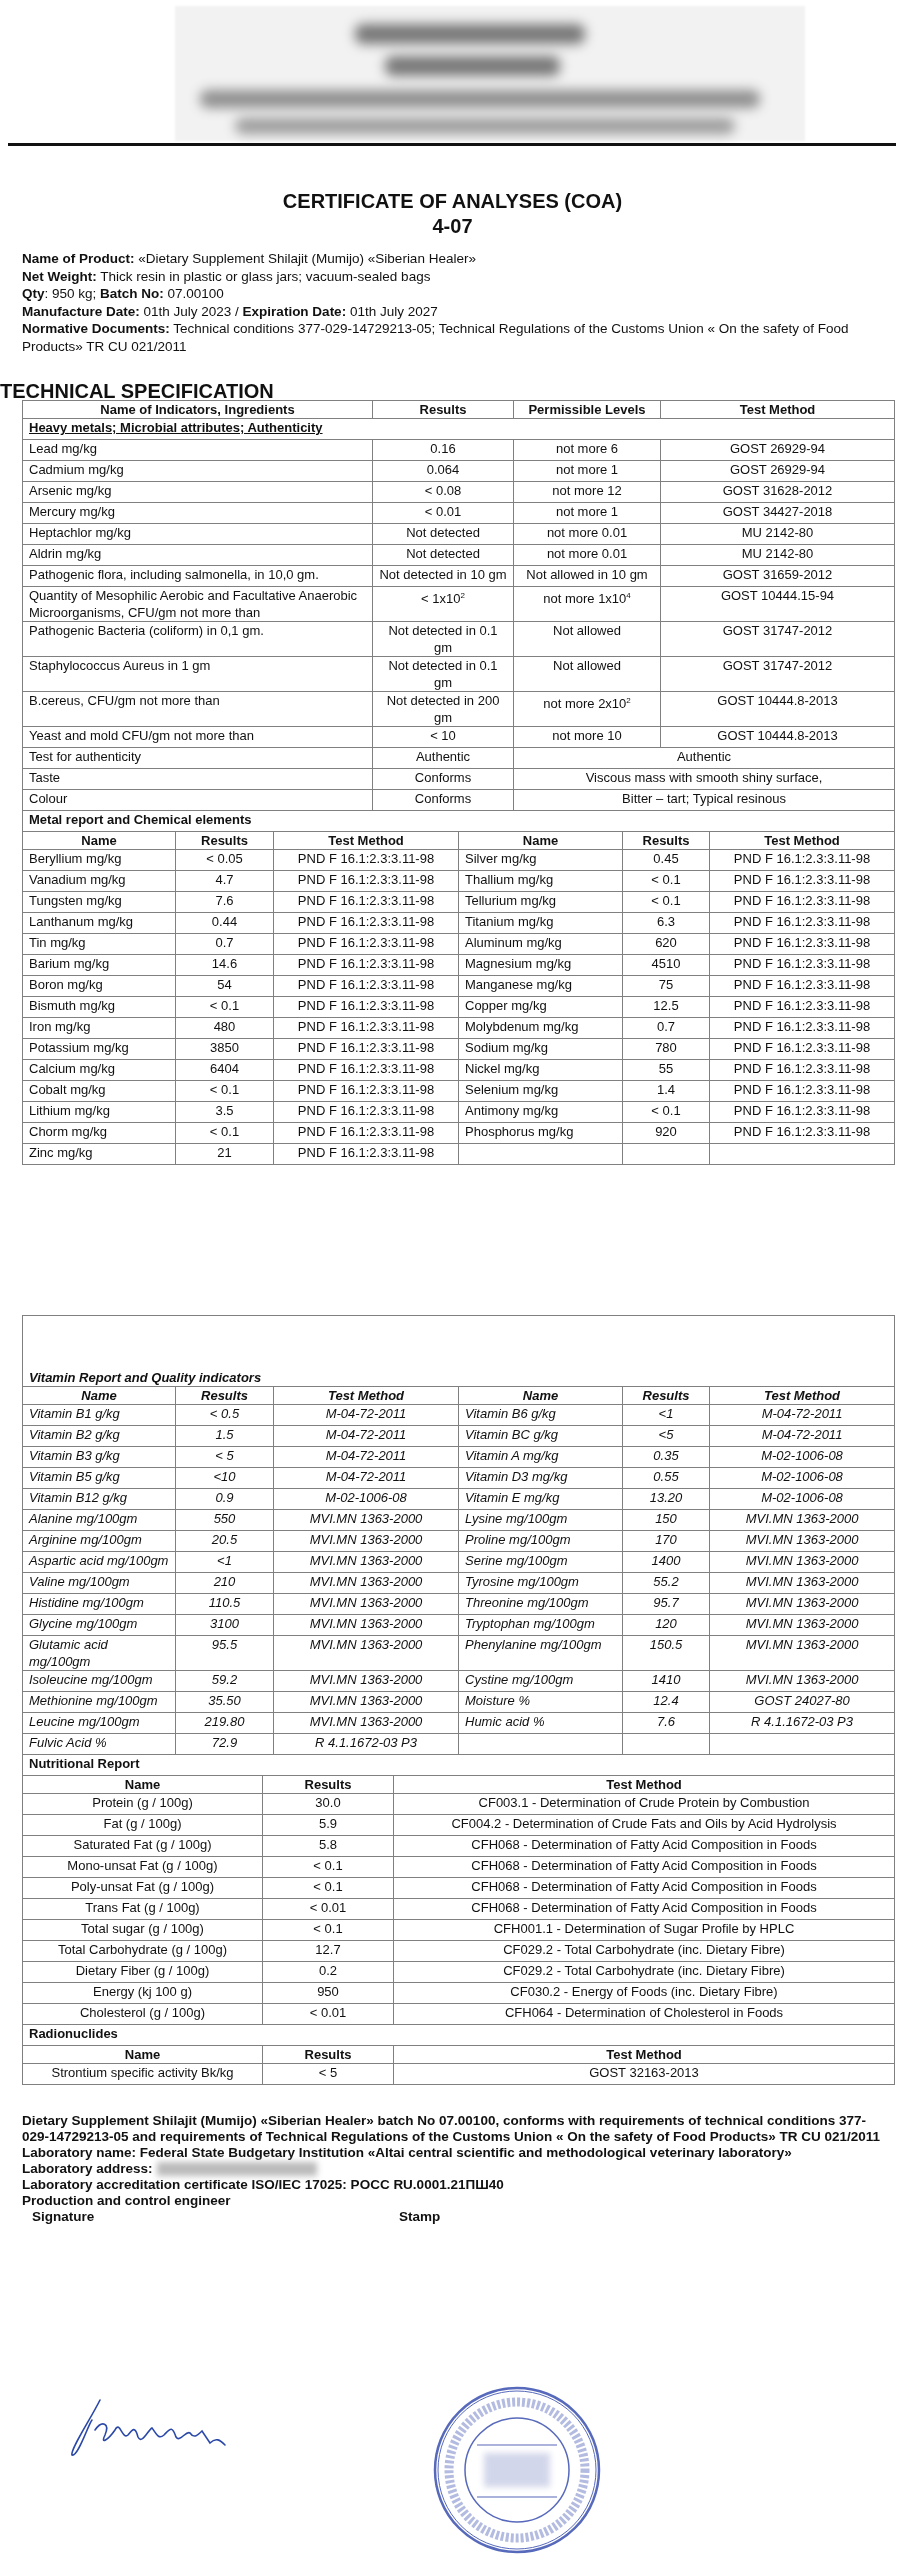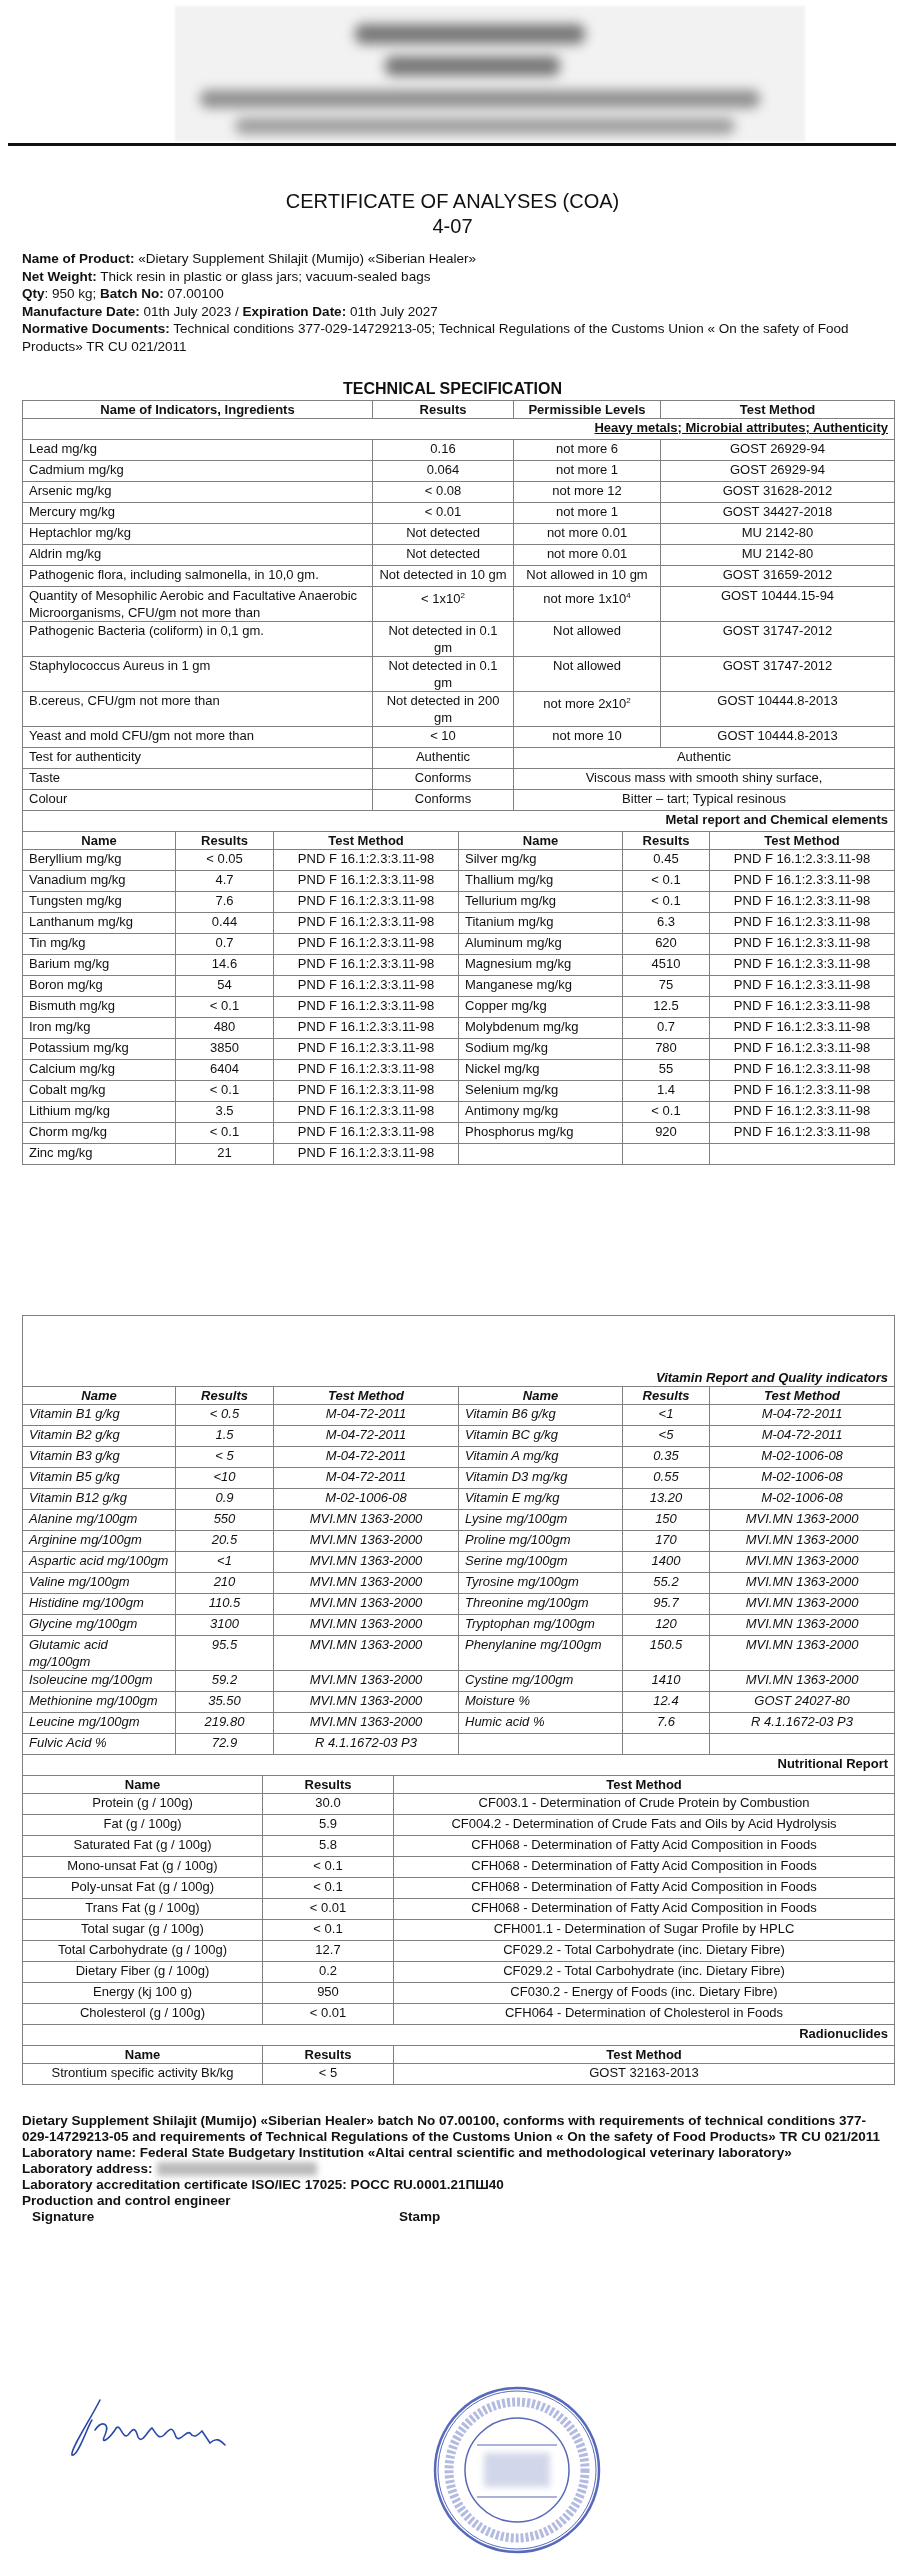--- a/index.html
+++ b/index.html
@@ -4,31 +4,31 @@
 <style>
   html, body { margin: 0; padding: 0; background: #ffffff; }
   body { width: 905px; height: 2560px; position: relative; overflow: hidden;
          font-family: "Liberation Sans", sans-serif; color: #111; font-size: 13.5px; }
   .abs { position: absolute; }
   
   .letterhead { left: 175px; top: 6px; width: 630px; height: 135px; background: #f2f2f2;
                 filter: blur(1px); }
   .blur-line { position: absolute; background: #777; filter: blur(6px); border-radius: 8px; }
   .hr { left: 8px; top: 143px; width: 888px; height: 3px; background: #111; }
-  .title { left: 0; width: 905px; text-align: center; font-weight: normal; font-size: 20px; }
+  .title { left: 0; width: 905px; text-align: center; font-weight: bold; font-size: 20px; }
   .meta { left: 22px; width: 870px; font-size: 13.5px; line-height: 17.5px; }
   .meta b { font-weight: bold; }
-  .section-title { left: 0; width: 905px; text-align: center; font-weight: bold; font-size: 16px; }
+  .section-title { left: 0; width: 905px; text-align: left; font-weight: bold; font-size: 20px; }
 
   table { border-collapse: collapse; position: absolute; table-layout: fixed; border-radius: 18px; }
   td, th { border: 1px solid #808080; padding: 0 6px; font-size: 13px; line-height: 17px;
            vertical-align: top; font-weight: normal; }
   th { font-weight: bold; text-align: center; vertical-align: middle; }
   .c { text-align: center; }
-  .sect { text-align: right; font-weight: bold; }
+  .sect { text-align: left; font-weight: bold; }
   .u { text-decoration: underline; }
   tr.r td { height: 20px; }
 
   .footer { left: 22px; width: 870px; font-size: 13.5px; line-height: 16px; }
   .footer .bold { font-weight: bold; }
   .redacted { display: inline-block; width: 160px; height: 14px; background: #bbb;
               filter: blur(3px); vertical-align: middle; margin-left: 4px; }
   .stamp { left: 432px; top: 2385px; width: 170px; height: 170px; }
   .signature { left: 60px; top: 2395px; width: 190px; height: 80px; }
 </style>

